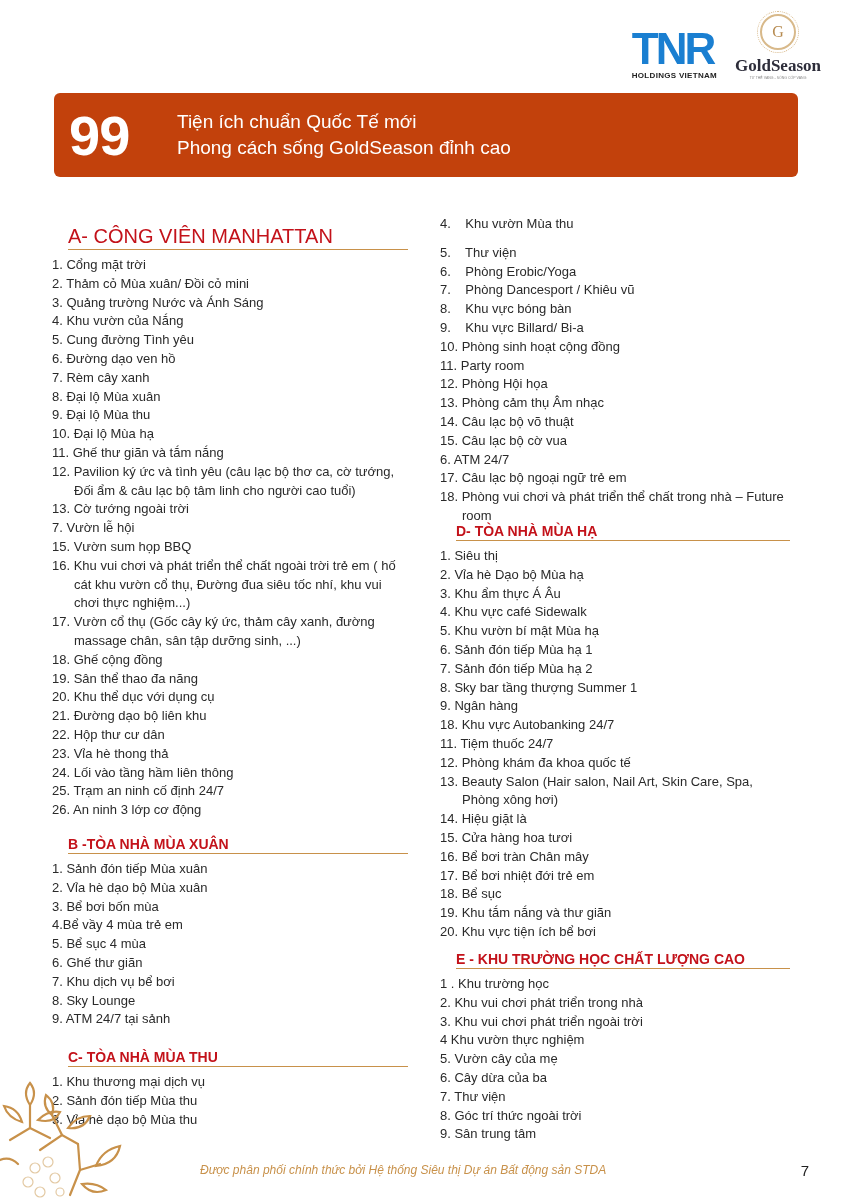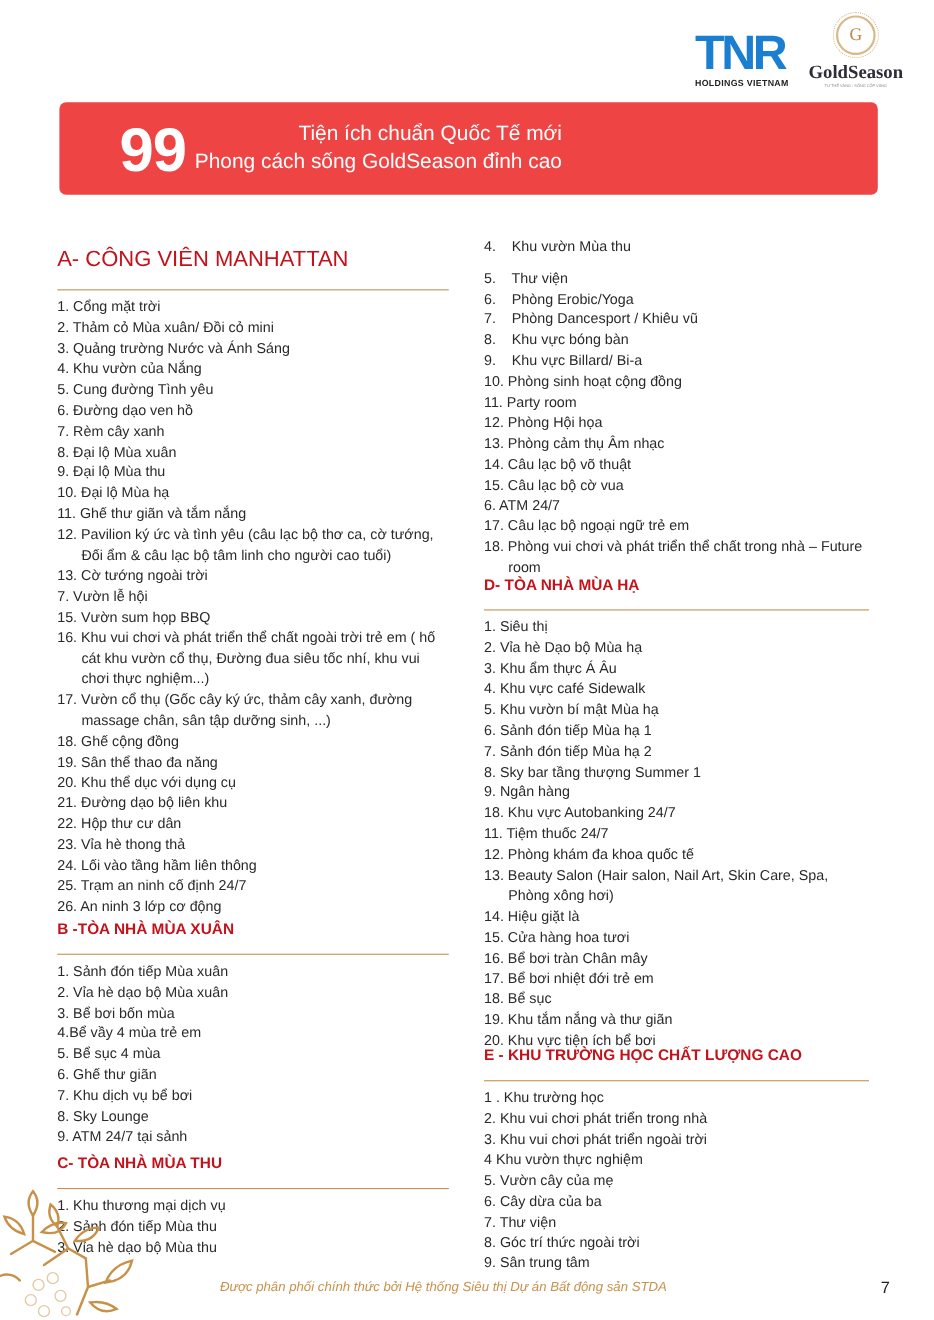--- a/index.html
+++ b/index.html
@@ -12,30 +12,30 @@
   .tnr-mark { font-family: "Liberation Sans", sans-serif; font-weight: bold; font-size: 44px; letter-spacing: -3px; color: #1a7fd1; line-height: 40px; }
   .tnr-sub { font-size: 8px; font-weight: bold; color: #222; letter-spacing: 0.3px; margin-top: 2px; }
   .gs { display: flex; flex-direction: column; align-items: center; }
   .gs-emblem { width: 36px; height: 36px; border-radius: 50%; border: 2px solid #d8b98a; position: relative; display:flex; align-items:center; justify-content:center; }
   .gs-emblem::before { content:""; position:absolute; inset:-5px; border:1px dotted #d8b98a; border-radius:50%; }
   .gs-emblem span { font-family: "Liberation Serif", serif; font-size: 16px; color: #b68a4f; }
   .gs-name { font-family: "Liberation Serif", serif; font-weight: bold; font-size: 17px; color: #2d2d3a; margin-top: 6px; }
   .gs-tag { font-size: 3.5px; color: #888; }
 
   
-  .banner { position: absolute; left: 54px; top: 93px; width: 744px; height: 84px; background: #ef4444; border-radius: 6px; display: flex; align-items: center; text-align: right; }
+  .banner { position: absolute; left: 54px; top: 93px; width: 744px; height: 84px; background: #c2410c; border-radius: 6px; display: flex; align-items: center; }
   .banner-num { font-family: "Liberation Sans", sans-serif; font-weight: bold; font-size: 56px; color: #fff; margin-left: 15px; width: 100px; letter-spacing: -1px; }
   .banner-lines { color: #fff; font-size: 19px; line-height: 26px; margin-left: 8px; }
 
   
   .col { position: absolute; top: 0; }
   .col-left { left: 52px; width: 356px; }
   .col-right { left: 440px; width: 350px; }
 
-  .sec-title { color: #c3121a; font-weight: bold; font-size: 14px; border-bottom: 1.5px solid #c8914a; padding-bottom: 15px; margin-bottom: 6px; }
+  .sec-title { color: #c3121a; font-weight: bold; font-size: 14px; border-bottom: 1.5px solid #c8914a; padding-bottom: 1px; margin-bottom: 6px; margin-left: 16px; }
   .sec-title.big { font-size: 20px; font-weight: normal; }
   ul.items { list-style: none; }
   ul.items li { font-size: 13px; line-height: 18.8px; color: #2a2a2a; white-space: nowrap; }
   ul.items li.wrap { white-space: normal; padding-left: 22px; text-indent: -22px; }
 
   
   .ornament { position: absolute; left: 0; top: 1080px; width: 130px; height: 120px; }
 
   
   .footer { position: absolute; left: 200px; top: 1163px; font-size: 12px; font-style: italic; color: #c8914a; }

